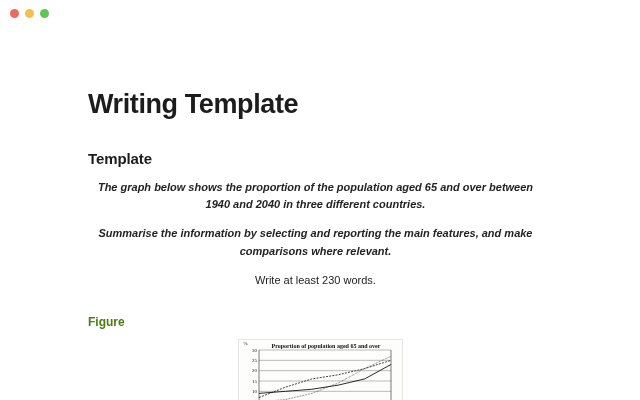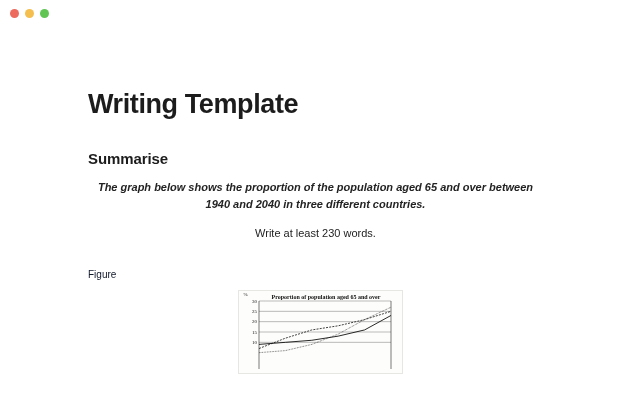--- a/index.html
+++ b/index.html
@@ -64,23 +64,23 @@
     color: #232323;
     margin: 12px 0 0 0;
     max-width: 455px;
     text-align: center;
   }
   p.bold-italic {
     font-weight: bold;
     font-style: italic;
   }
   h2.figure-heading {
-    font-size: 10px;
-    font-weight: normal;
-    color: #0f172a;
+    font-size: 12px;
+    font-weight: bold;
+    color: #4d7c0f;
     margin: 26px 0 0 0;
   }
   .figure-wrap {
     margin-top: 10px;
     display: flex;
     justify-content: center;
   }
   .chart-box {
     width: 165px;
     height: 84px;
@@ -129,24 +129,25 @@
       <span class="dot red"></span>
       <span class="dot yellow"></span>
       <span class="dot green"></span>
     </div>
   </div>
 
   <div class="content">
 
     <h1 class="doc-title">Writing Template</h1>
 
-    <h2 class="section">Summarise</h2>
+    <h2 class="section">Template</h2>
 
     <p class="para bold-italic">The graph below shows the proportion of the population aged 65 and over between 1940 and 2040 in three different countries.</p>
 
+    <p class="para bold-italic">Summarise the information by selecting and reporting the main features, and make comparisons where relevant.</p>
 
     <p class="para">Write at least 230 words.</p>
 
     <h2 class="figure-heading">Figure</h2>
 
     <div class="figure-wrap">
       <div class="chart-box">
         <span class="chart-unit">%</span>
         <div class="chart-title">Proportion of population aged 65 and over</div>
         <svg class="chart-svg" width="165" height="76" viewBox="0 0 165 76">

